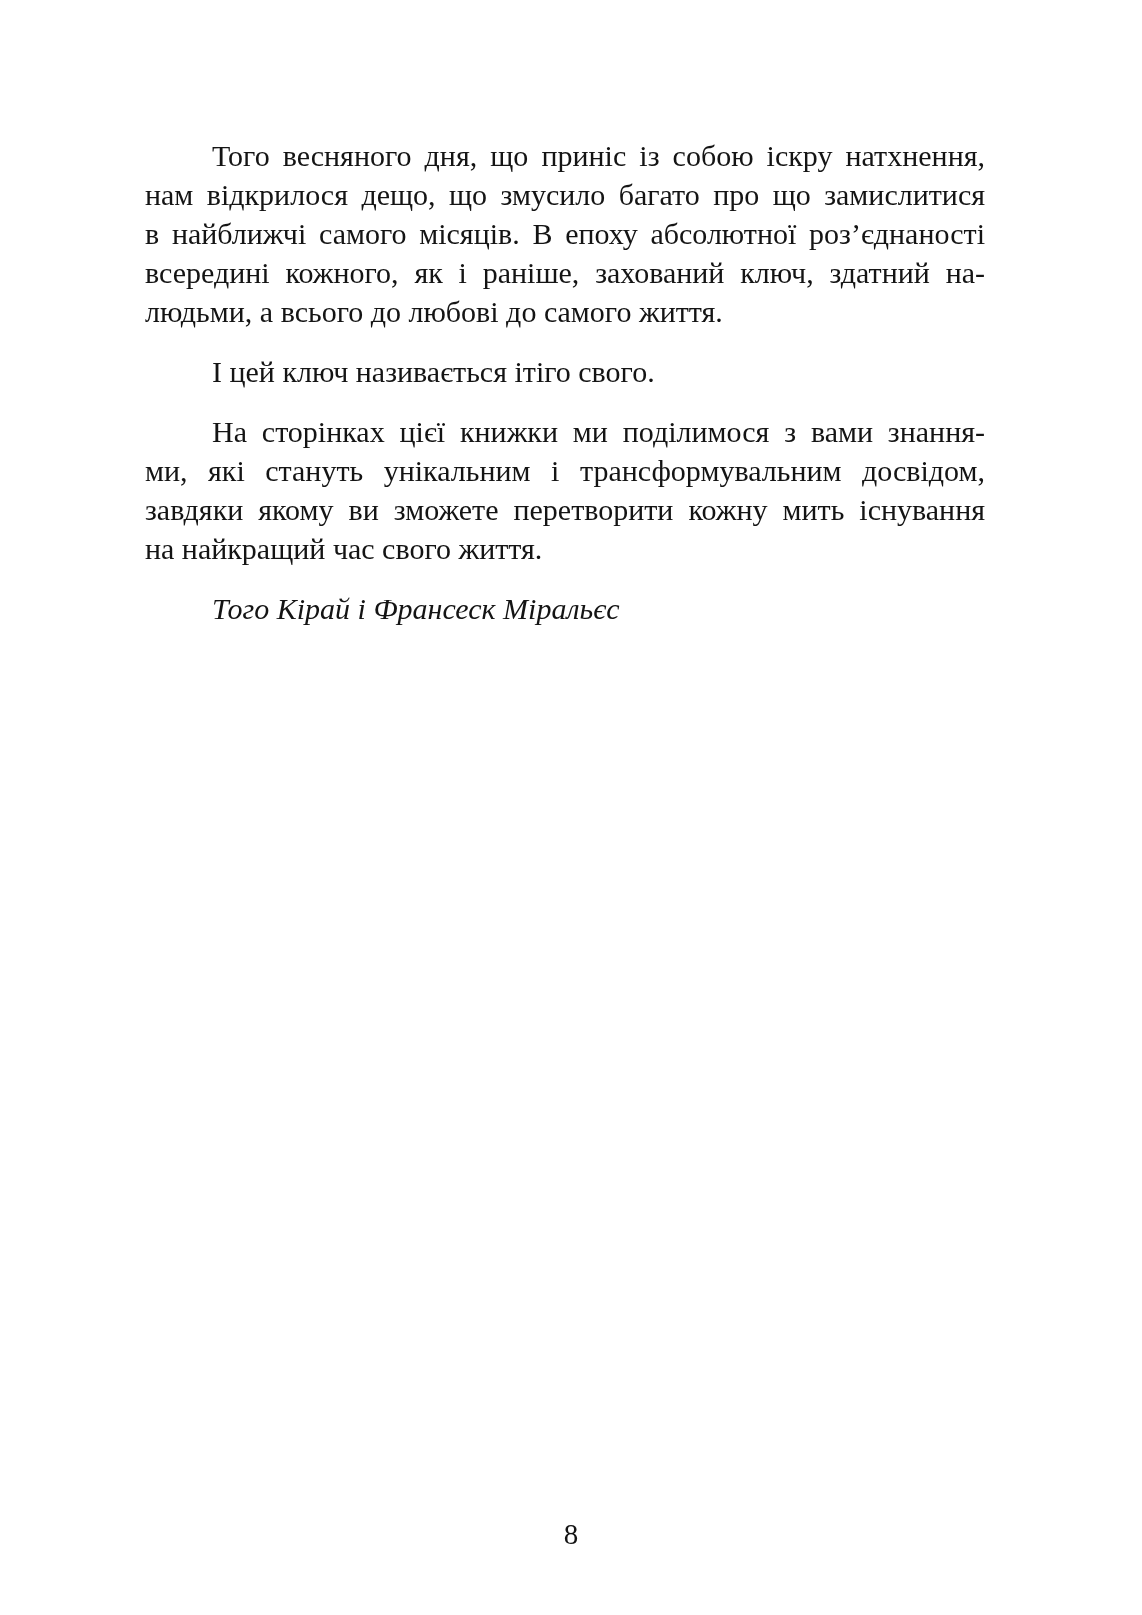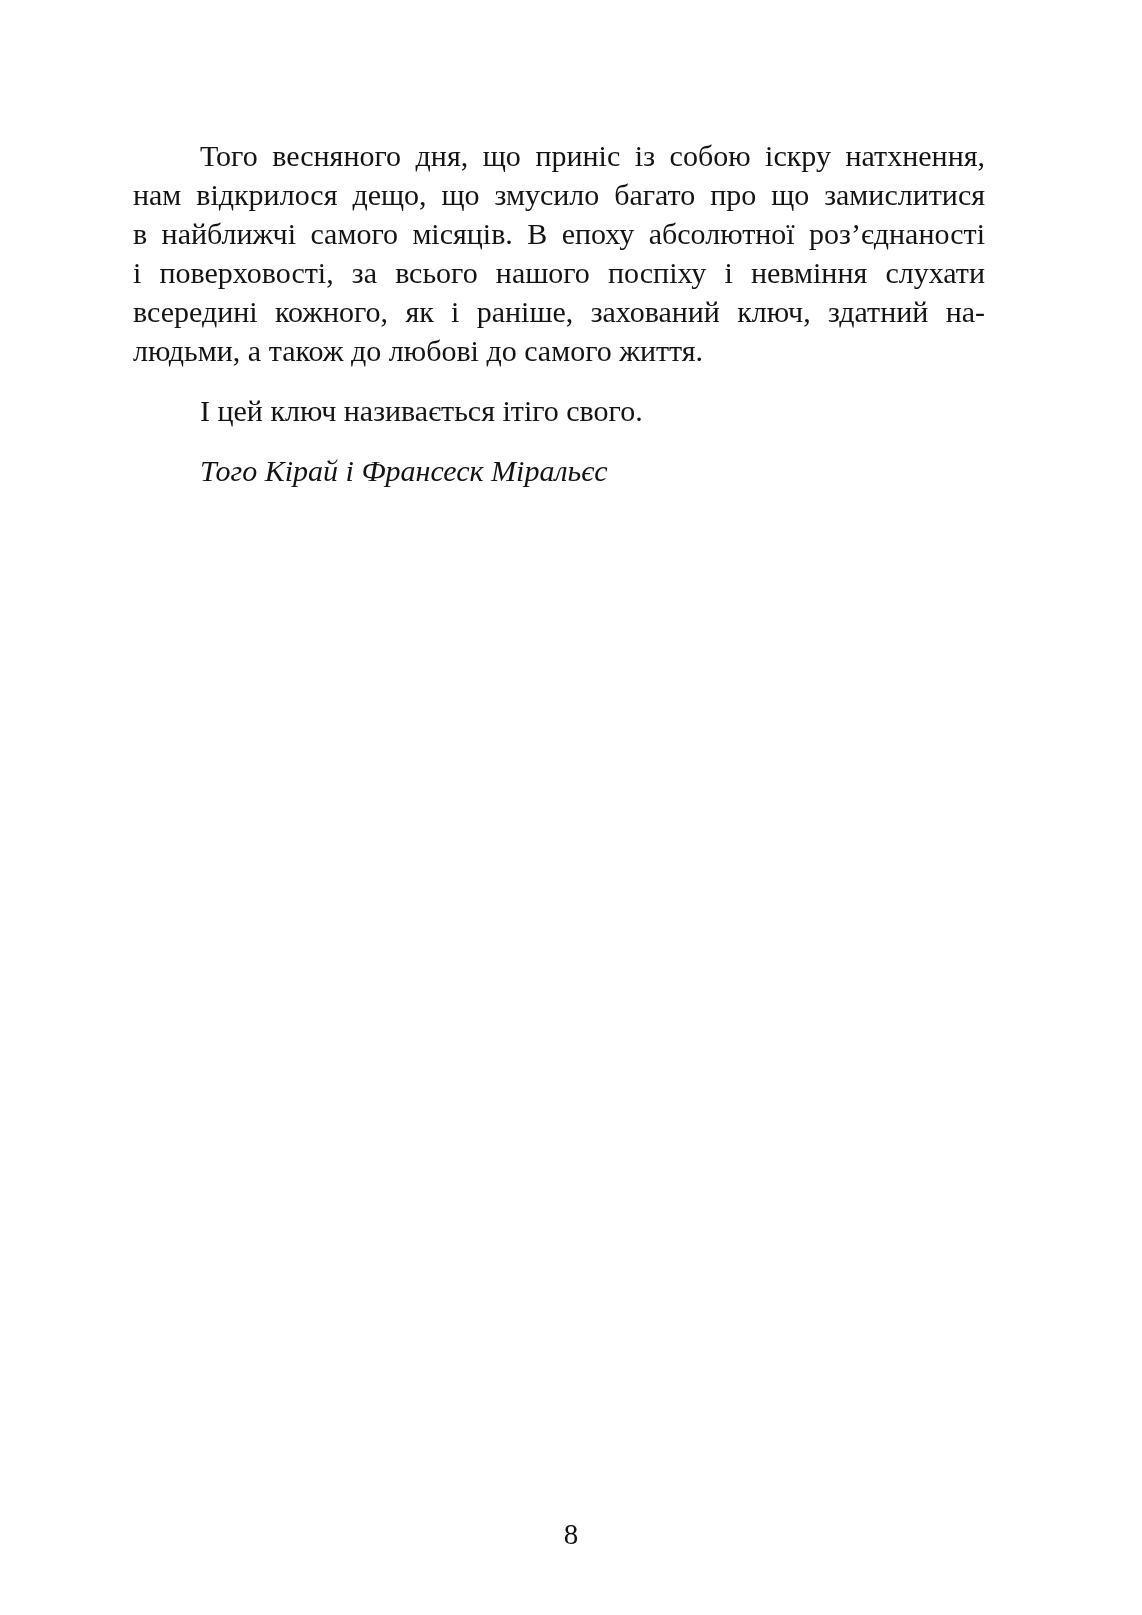--- a/index.html
+++ b/index.html
@@ -18,21 +18,21 @@
   }
   .text-block {
     position: absolute;
     top: 136px;
     left: 133px;
     width: 852px;
     font-size: 30px;
     line-height: 39px;
   }
   .paragraph {
-    margin: 0 0 21px 0;
+    margin: 0 0 21px 12px;
   }
   .paragraph.italic {
     font-style: italic;
   }
   .line {
     text-align: justify;
     
     text-align-last: justify;
     white-space: normal;
   }
@@ -54,25 +54,30 @@
 </style>
 </head>
 <body>
 
 <div class="page">
   <div class="text-block">
       <div class="paragraph">
         <div class="line first">Того весняного дня, що приніс із собою іскру натхнення,</div>
         <div class="line">нам відкрилося дещо, що змусило багато про що замислитися</div>
         <div class="line">в найближчі самого місяців. В епоху абсолютної роз’єднаності</div>
-        <div class="line">і поверховості, за всього нашого поспіху і невміння слухати</div>
         <div class="line">всередині кожного, як і раніше, захований ключ, здатний на-</div>
-        <div class="line last">людьми, а також до любові до самого життя.</div>
+        <div class="line last">людьми, а всього до любові до самого життя.</div>
       </div>
       <div class="paragraph">
         <div class="line first last">І цей ключ називається ітіго свого.</div>
+      </div>
+      <div class="paragraph">
+        <div class="line first">На сторінках цієї книжки ми поділимося з вами знання-</div>
+        <div class="line">ми, які стануть унікальним і трансформувальним досвідом,</div>
+        <div class="line">завдяки якому ви зможете перетворити кожну мить існування</div>
+        <div class="line last">на найкращий час свого життя.</div>
       </div>
       <div class="paragraph italic">
         <div class="line first last">Того Кірай і Франсеск Міральєс</div>
       </div>
     </div>
   <div class="page-number">8</div>
 </div>
 
 </body></html>

